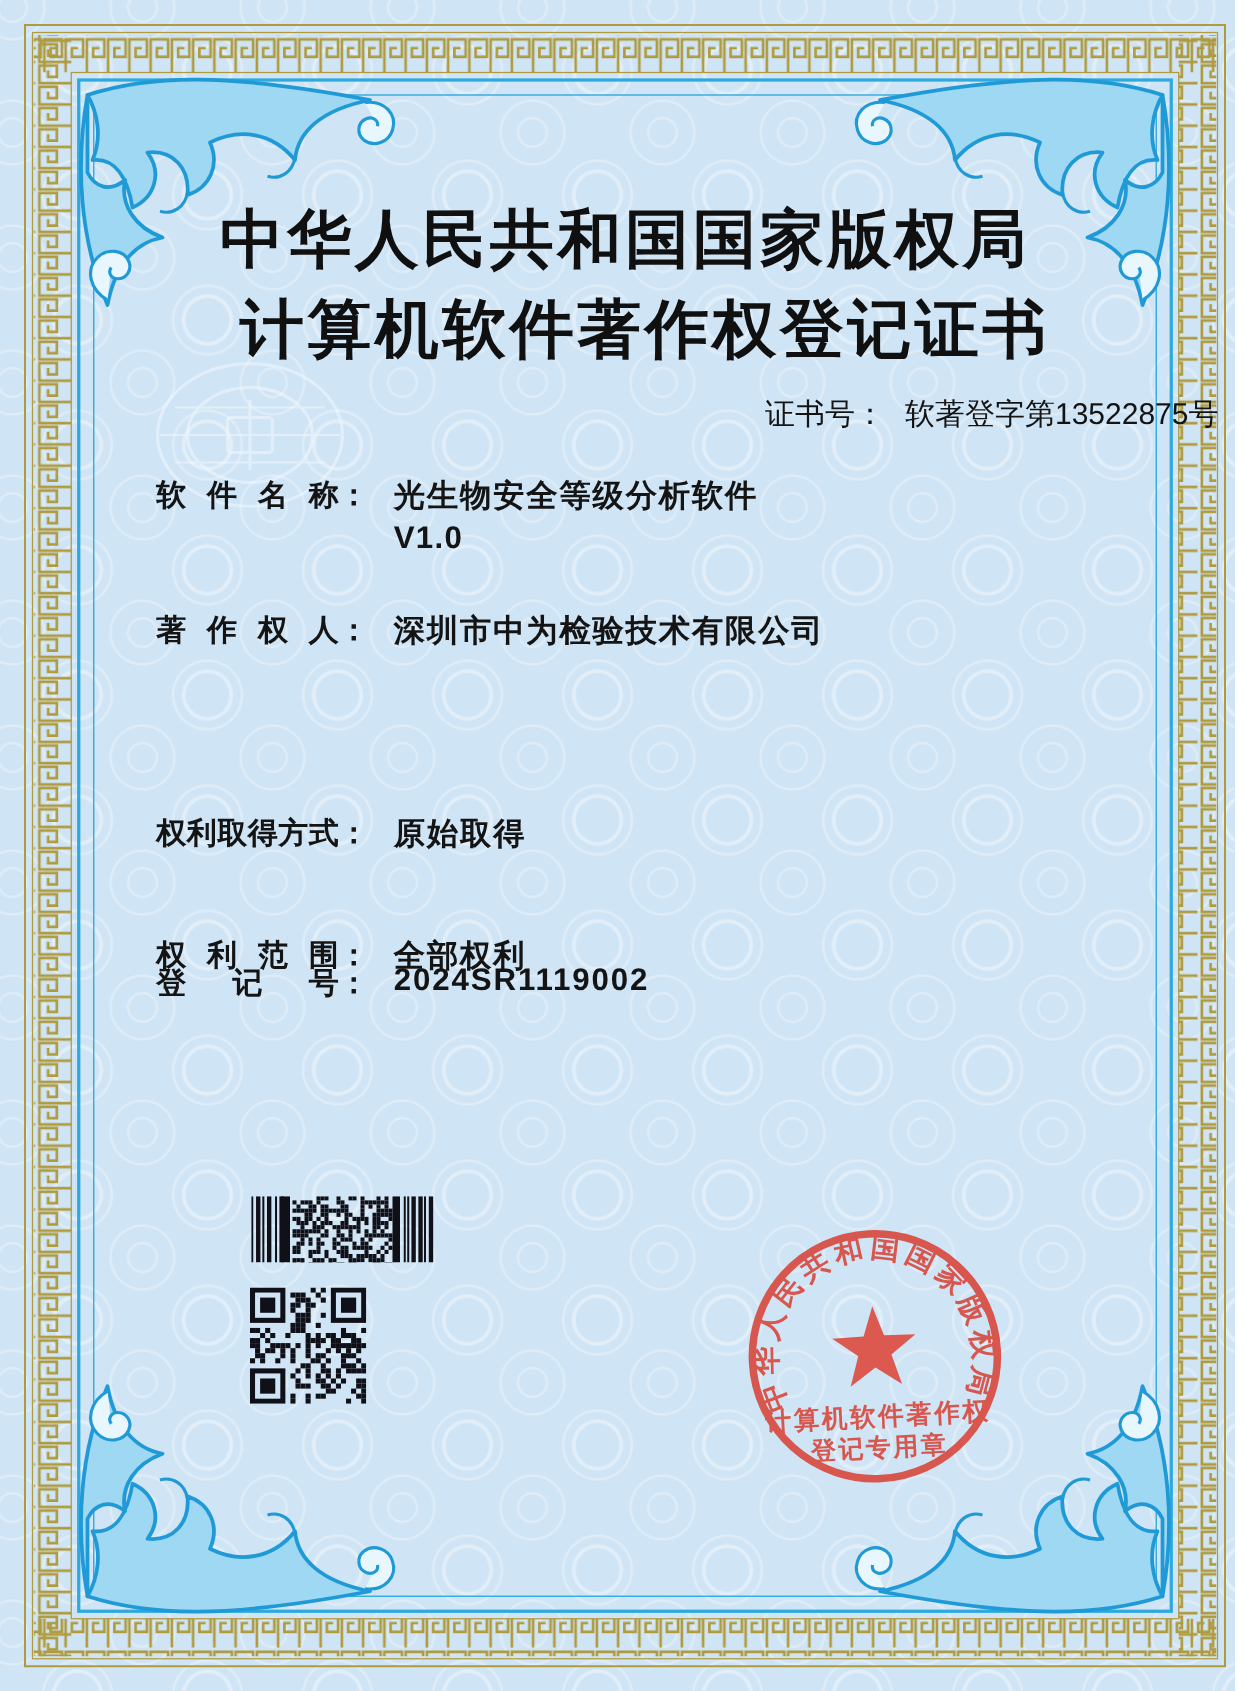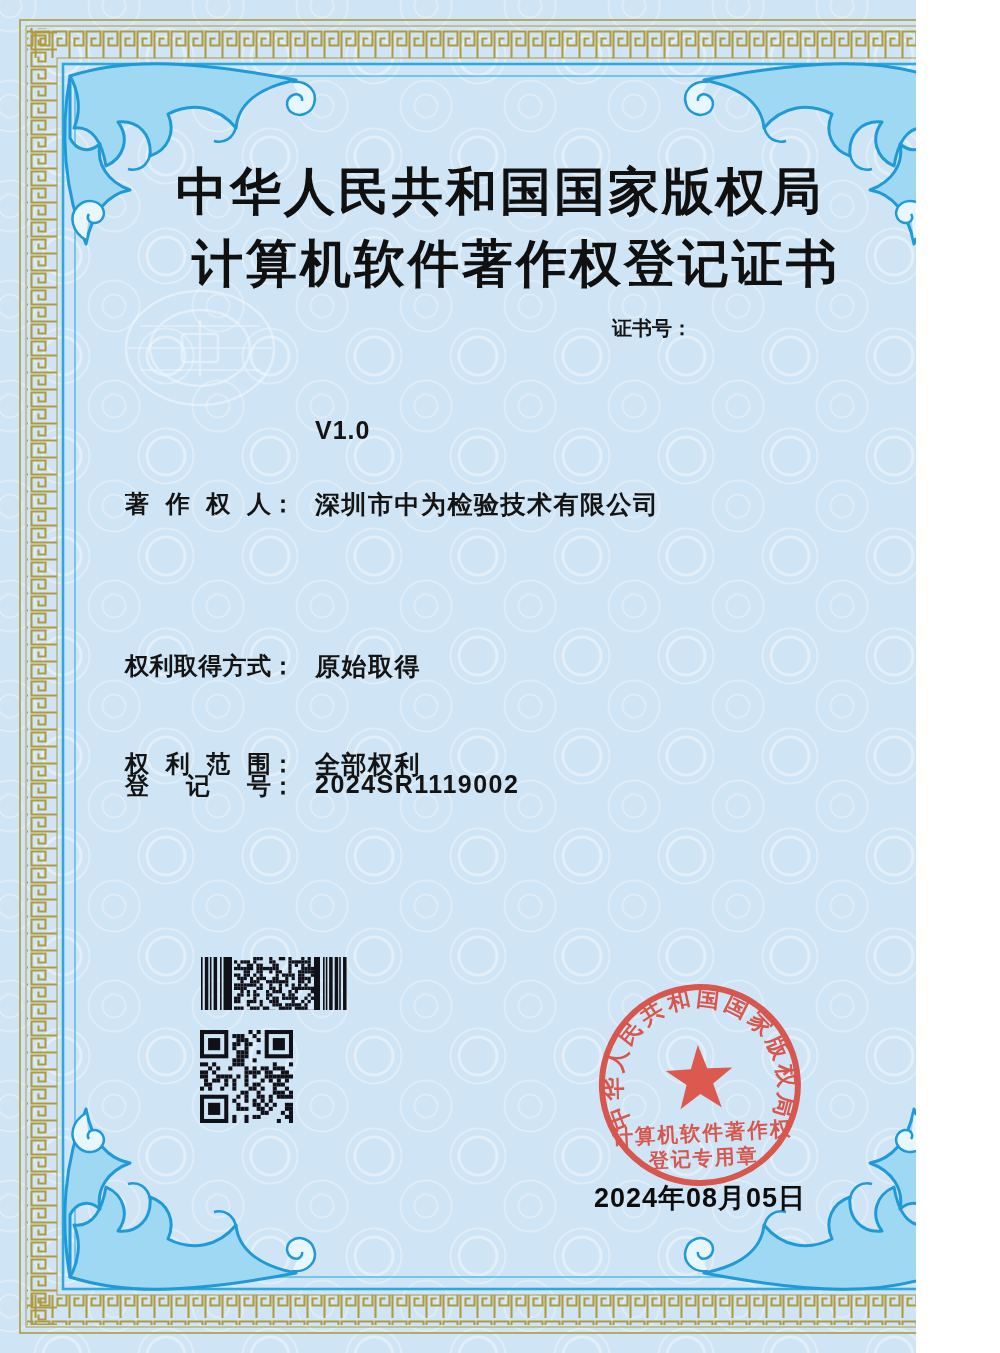--- a/index.html
+++ b/index.html
@@ -1,38 +1,38 @@
 <!DOCTYPE html>
 <html><head>
 <meta charset="utf-8">
 <style>
   html,body{margin:0;padding:0;}
   body{width:1000px;height:1353px;}
   .page{
-    position:relative;width:916px;height:1353px;overflow:hidden;
+    position:relative;width:988px;height:1353px;overflow:hidden;
     background-color:#cfe4f4;
     background-image:
       radial-gradient(circle, rgba(255,255,255,0) 17px, rgba(255,255,255,.40) 18px, rgba(255,255,255,.40) 20px, rgba(255,255,255,0) 21px, rgba(255,255,255,0) 26px, rgba(255,255,255,.33) 27px, rgba(255,255,255,.33) 28px, rgba(255,255,255,0) 29px),
       radial-gradient(circle, rgba(255,255,255,0) 10px, rgba(255,255,255,.30) 11px, rgba(255,255,255,.30) 12px, rgba(255,255,255,0) 13px, rgba(255,255,255,0) 24px, rgba(255,255,255,.30) 25px, rgba(255,255,255,.30) 26px, rgba(255,255,255,0) 27px);
     background-size:104px 100px,104px 100px;
     background-position:10px 6px,62px 56px;
     font-family:"Liberation Sans","DejaVu Sans",sans-serif;
     color:#141414;
   }
   svg.layer{position:absolute;left:0;top:0;}
   .title{
     position:absolute;left:0;width:1000px;text-align:center;
     font-family:"Liberation Serif","DejaVu Serif",serif;
     font-weight:bold;font-size:51px;letter-spacing:3px;color:#101010;white-space:nowrap;
   }
   .title1{top:158px;}
   .title2{top:230px;padding-left:16px;}
   .certno{
     position:absolute;left:612px;top:315px;display:flex;gap:16px;
-    font-size:20px;font-weight:bold;white-space:nowrap;
+    font-size:24px;font-weight:normal;white-space:nowrap;
   }
   .field-row{position:absolute;left:125px;font-size:24px;font-weight:bold;white-space:nowrap;}
   .flabel{display:inline-block;width:146px;text-align:justify;text-align-last:justify;vertical-align:top;}
   .fcolon{display:inline-block;vertical-align:top;}
   .fvalue{position:absolute;left:190px;top:0;font-size:25px;letter-spacing:1.5px;white-space:nowrap;}
   .r0{top:380px;} .r1{top:488px;} .r2{top:650px;} .r3{top:713px;margin-top:35px;} .r4{top:770px;}
   .value2{position:absolute;left:315px;top:416px;font-size:25px;font-weight:bold;letter-spacing:1px;}
   .stmt{position:absolute;font-size:24.5px;font-weight:bold;letter-spacing:1px;white-space:nowrap;}
   .stmt1{left:168px;top:840px;}
   .stmt2{left:125px;top:896px;}
@@ -92,22 +92,27 @@
       <rect x="182" y="334" width="36" height="28" rx="3"></rect>
       <path d="M200,320 v56"></path>
     </g>
   </svg>
 
   <div class="title title1">中华人民共和国国家版权局</div>
   <div class="title title2">计算机软件著作权登记证书</div>
 
   <div class="certno">
     <span>证书号：</span>
+    <span>软著登字第13522875号</span>
   </div>
 
+  <div class="field-row r0">
+    <span class="flabel">软件名称</span><span class="fcolon">：</span>
+    <span class="fvalue">光生物安全等级分析软件</span>
+  </div>
   <div class="value2">V1.0</div>
 
   <div class="field-row r1">
     <span class="flabel">著作权人</span><span class="fcolon">：</span>
     <span class="fvalue">深圳市中为检验技术有限公司</span>
   </div>
 
   <div class="field-row r2">
     <span class="flabel">权利取得方式</span><span class="fcolon">：</span>
     <span class="fvalue">原始取得</span>
@@ -533,15 +538,14 @@
     <circle cx="112" cy="107" r="98" fill="none" stroke="#d8473d" stroke-width="6"></circle>
     <path id="sealArc" d="M43.6,146.5 A79,79 0 1 1 180.4,146.5" fill="none"></path>
     <text font-size="23" letter-spacing="4">
       <textPath href="#sealArc" startOffset="50%" text-anchor="middle">中华人民共和国国家版权局</textPath>
     </text>
     <polygon fill="#dd4a3e" points="112,67 120.2,90.7 145.3,91.2 125.3,106.3 132.6,130.3 112,116 91.4,130.3 98.7,106.3 78.7,91.2 103.8,90.7"></polygon>
     <text x="112" y="162" font-size="20.5" text-anchor="middle" letter-spacing="2">计算机软件著作权</text>
     <text x="112" y="187" font-size="20" text-anchor="middle" letter-spacing="2">登记专用章</text>
   </svg>
 
-  <div class="date">2024年08月05日</div>
 
 </div>
 
 </body></html>

